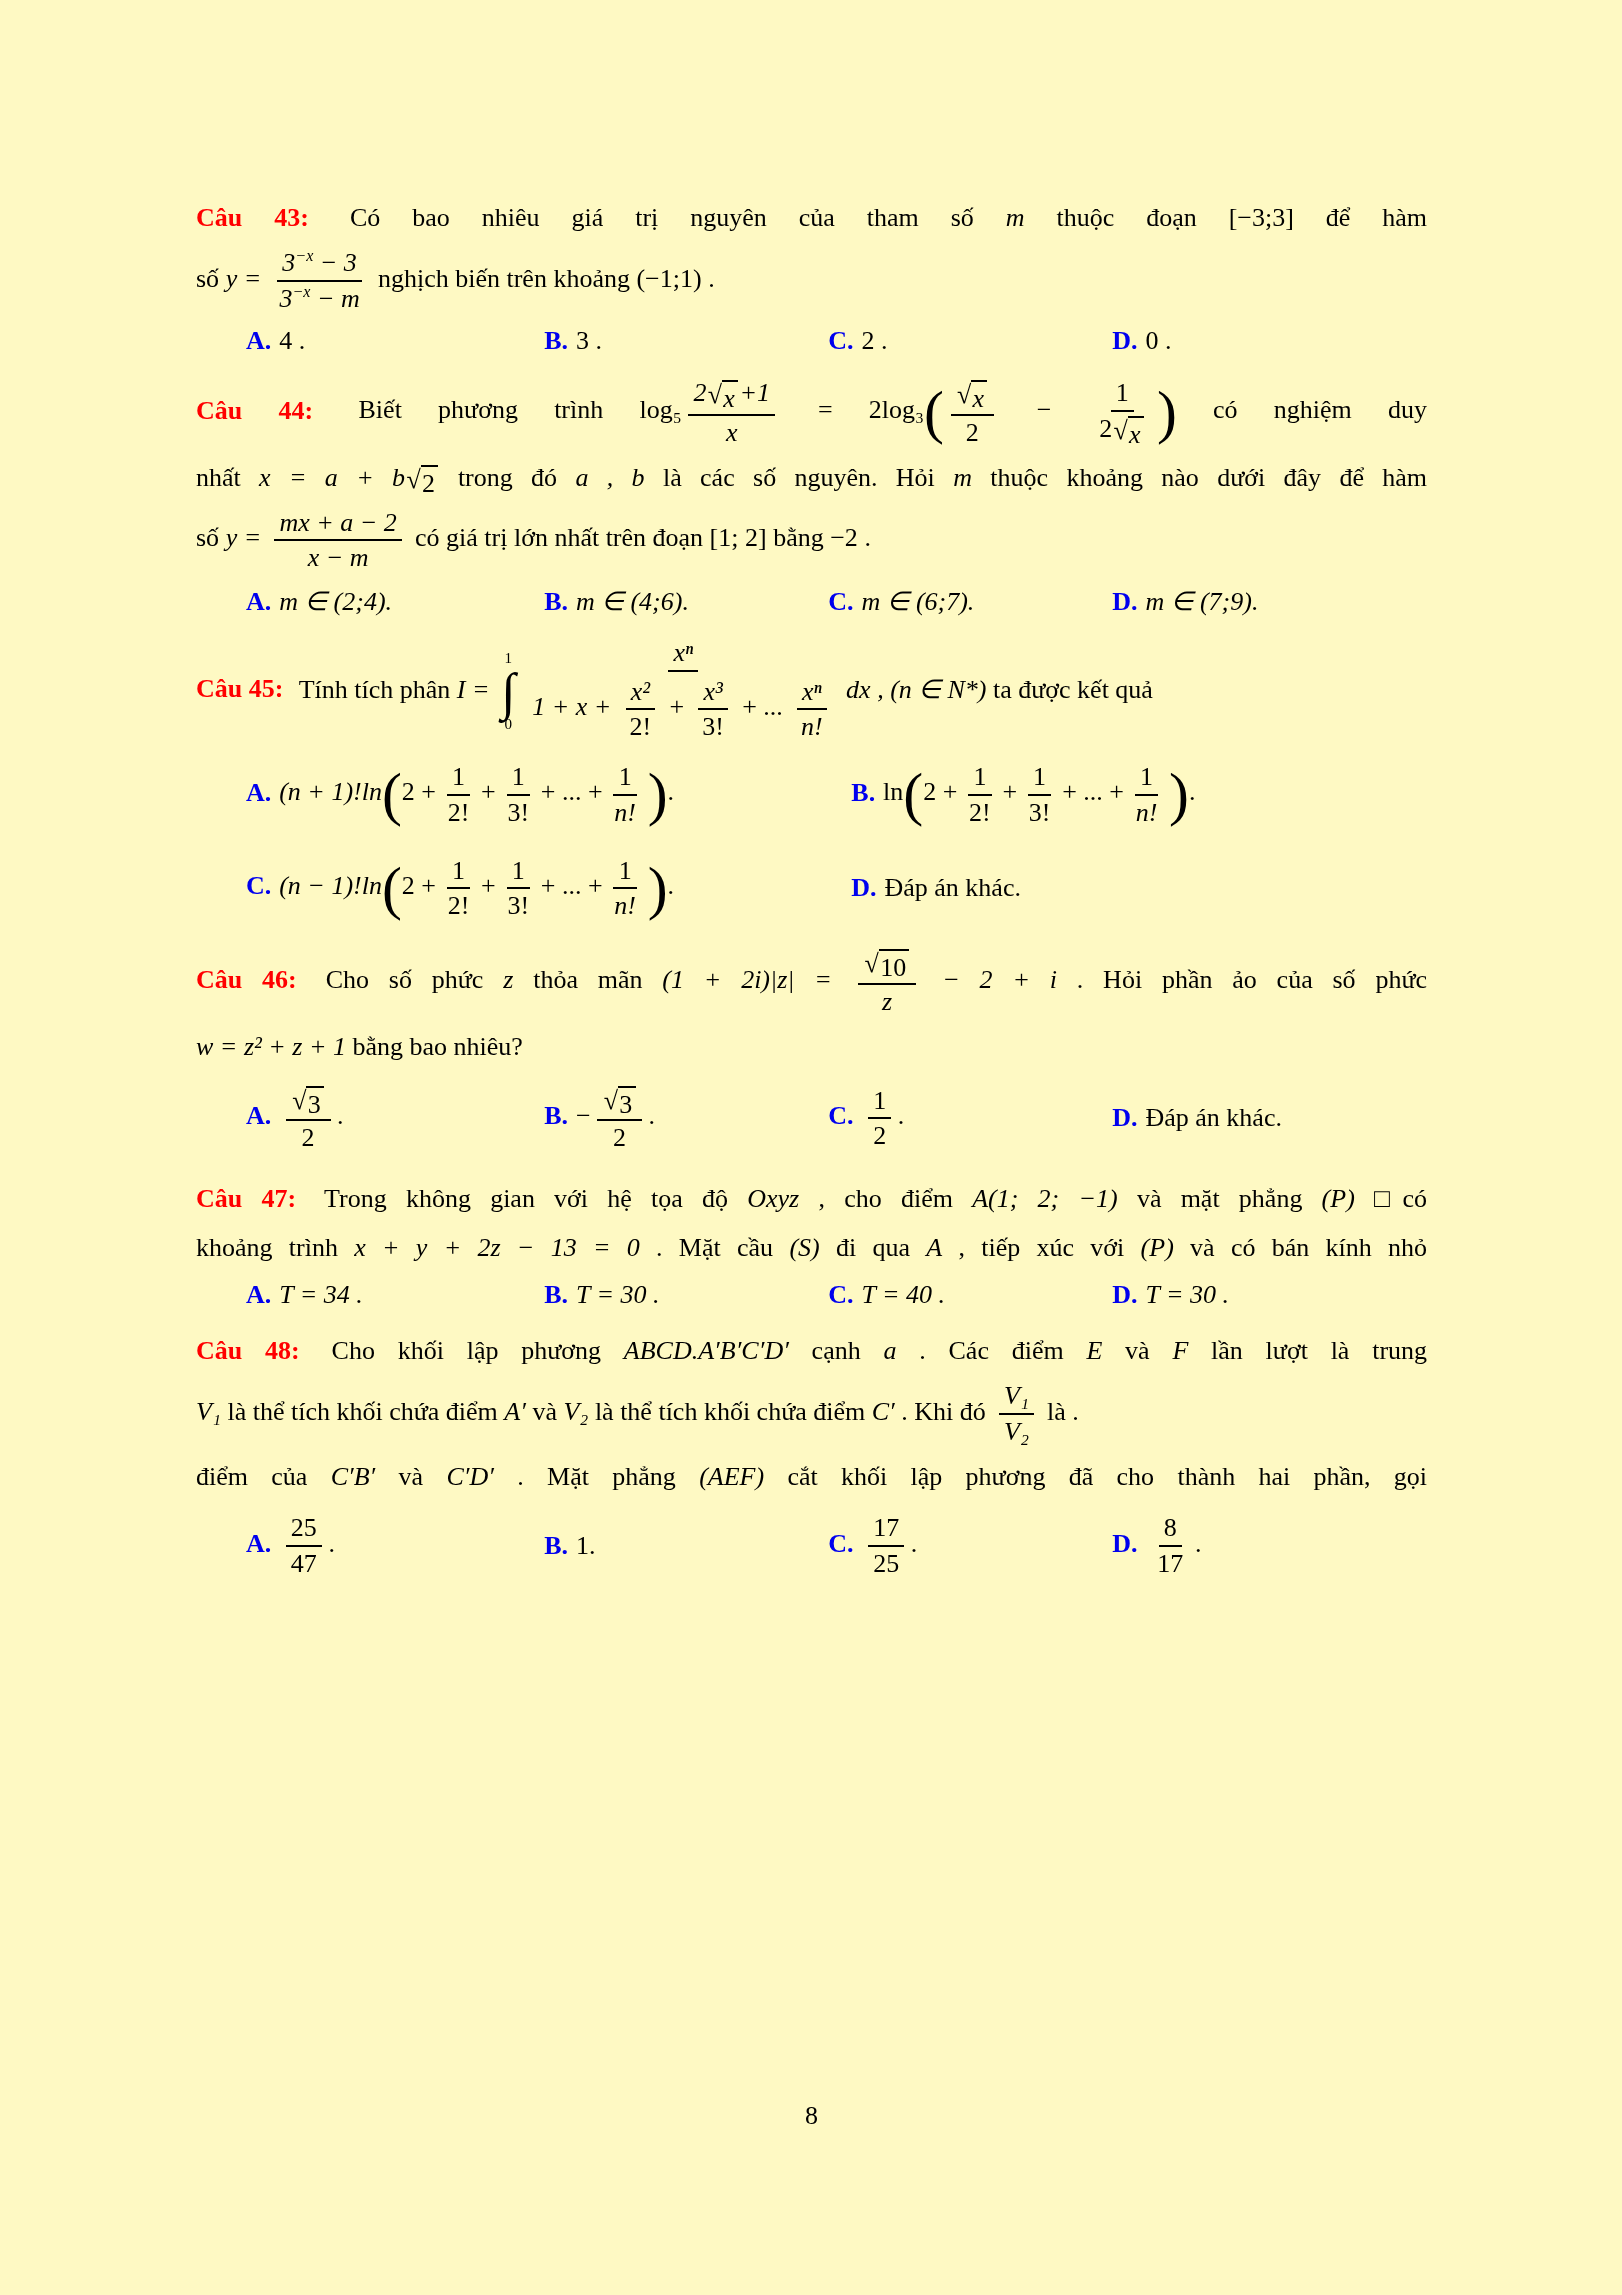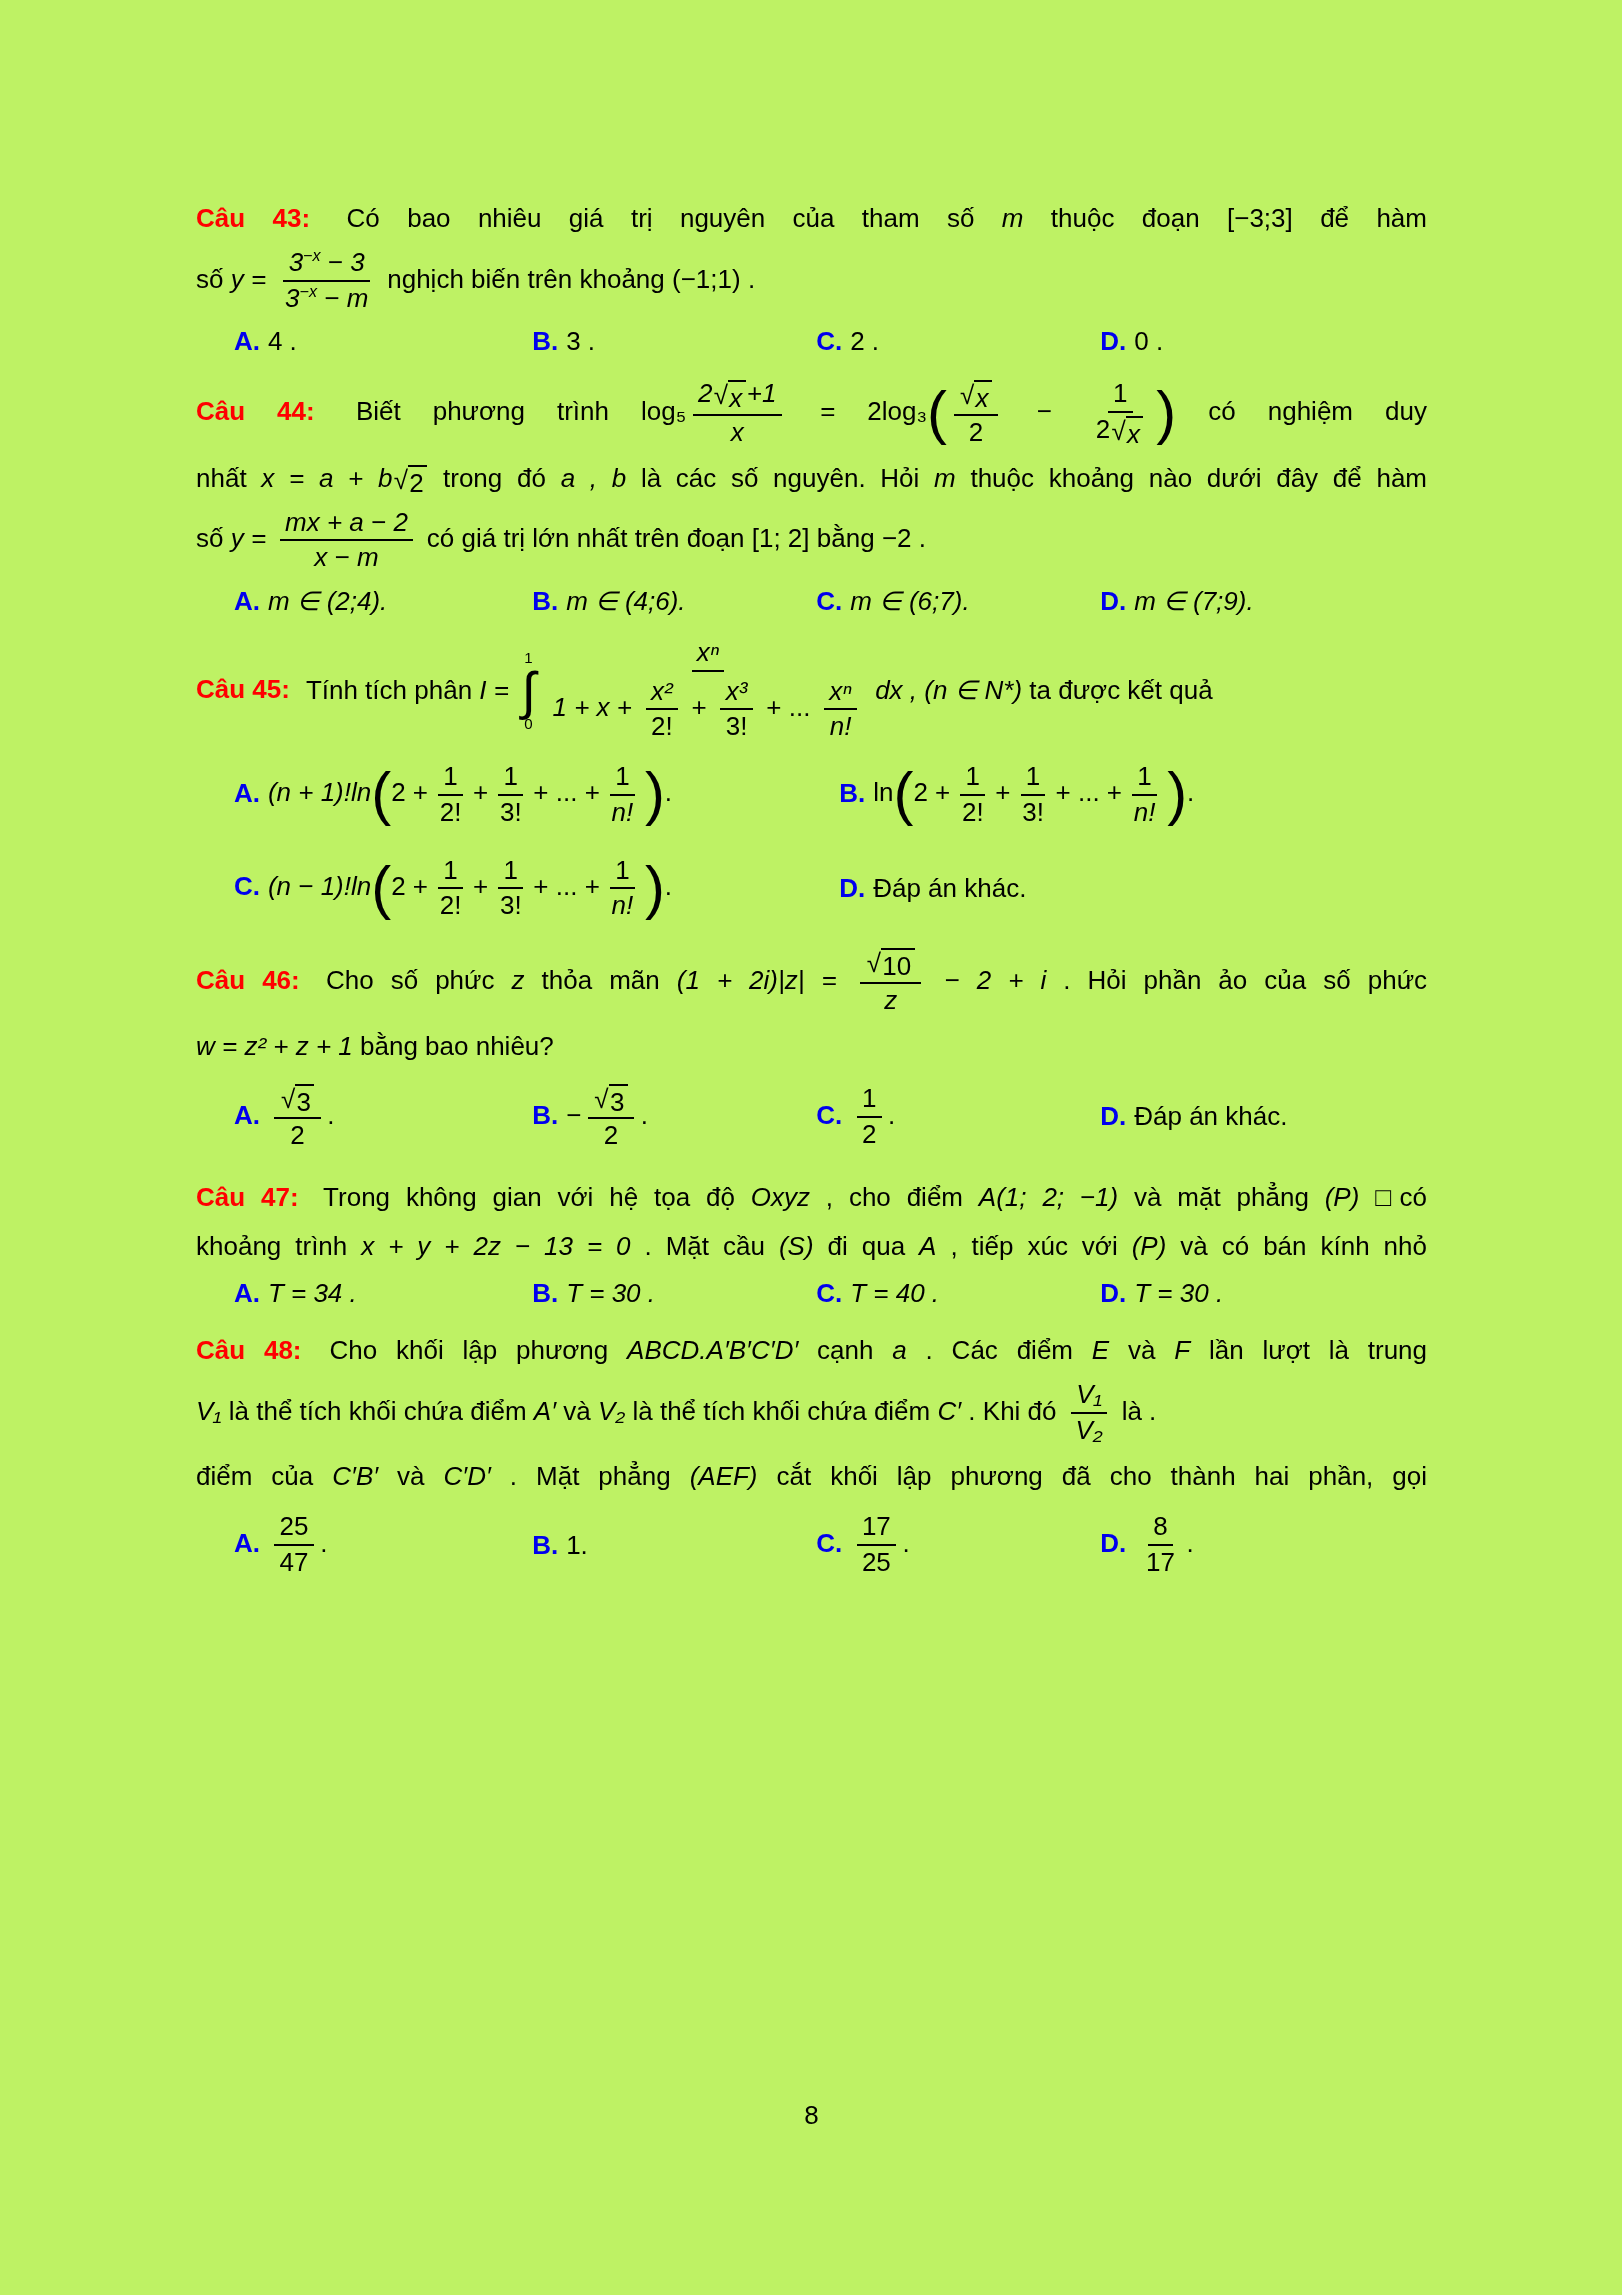--- a/index.html
+++ b/index.html
@@ -1,28 +1,28 @@
 <!DOCTYPE html>
 <html style="font-size:10.5px"><head>
 <meta charset="utf-8">
 <style>
   html,body{margin:0;padding:0;background:#ffffff;}
-  .page{position:relative;width:1623px;height:2295px;background:#bef264;color:#000;
-        font-family:Liberation Sans, sans-serif;font-size:26px;overflow:hidden;}
+  .page{position:relative;width:1623px;height:2295px;background:#fef9c3;color:#000;
+        font-family:Liberation Serif, serif;font-size:26px;overflow:hidden;}
   .content{position:absolute;left:196px;right:196px;top:193px;}
   .q{margin-bottom:17px;}
   .line{white-space:nowrap;line-height:1.85;margin:1.3px 0;}
   .line.st{white-space:normal;text-align:justify;text-align-last:justify;}
   .ql{color:#ff0000;font-weight:bold;margin-right:9.2px;}
   .math{font-style:italic;}
   .ot{font-style:normal;}
   .ol{color:#0000ee;font-weight:bold;margin-right:7.9px;}
   .opts{display:grid;grid-template-columns:1.05fr 1fr 1fr 1.15fr;margin:7.9px 0 3.9px 38px;align-items:center;}
   .opts2{display:grid;grid-template-columns:1.03fr 1fr;margin:7.9px 0 3.9px 38px;align-items:center;row-gap:19px;}
-  .opt{white-space:nowrap;}
+  .opt{white-space:nowrap;margin-left:12px;}
   .frac{display:inline-flex;flex-direction:column;align-items:center;vertical-align:middle;
         margin:2.6px 6.5px;line-height:1.3;text-align:center;}
   .frac>.num{border-bottom:2px solid #000;padding:0 5.2px;white-space:nowrap;}
   .frac>.den{padding:0 5.2px;white-space:nowrap;}
   .it{font-style:italic;}
   sup{font-size:0.62em;line-height:0;}
   .sqrt{display:inline-flex;align-items:stretch;white-space:nowrap;margin:0 1.3px;}
   .sqs{line-height:1;align-self:flex-start;transform:translateY(2px);}
   .sqr{border-top:2px solid #000;line-height:1.15;padding:2px 3.3px 0 1.3px;}
   .intg{display:inline-flex;flex-direction:column;align-items:center;vertical-align:middle;

